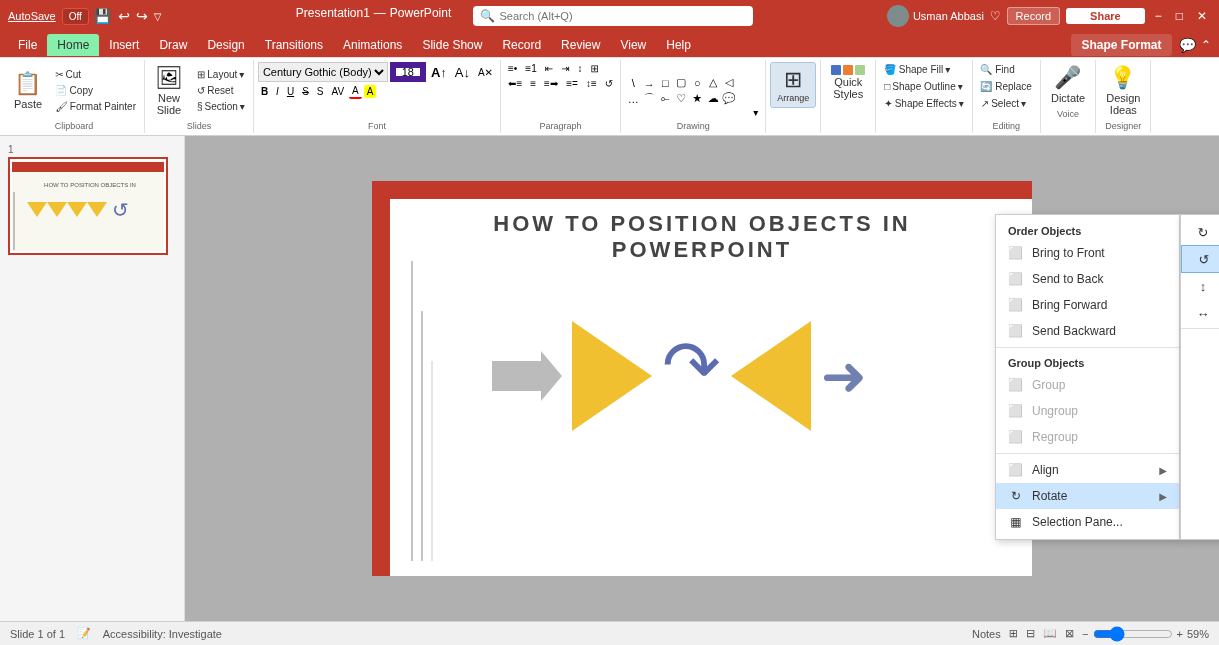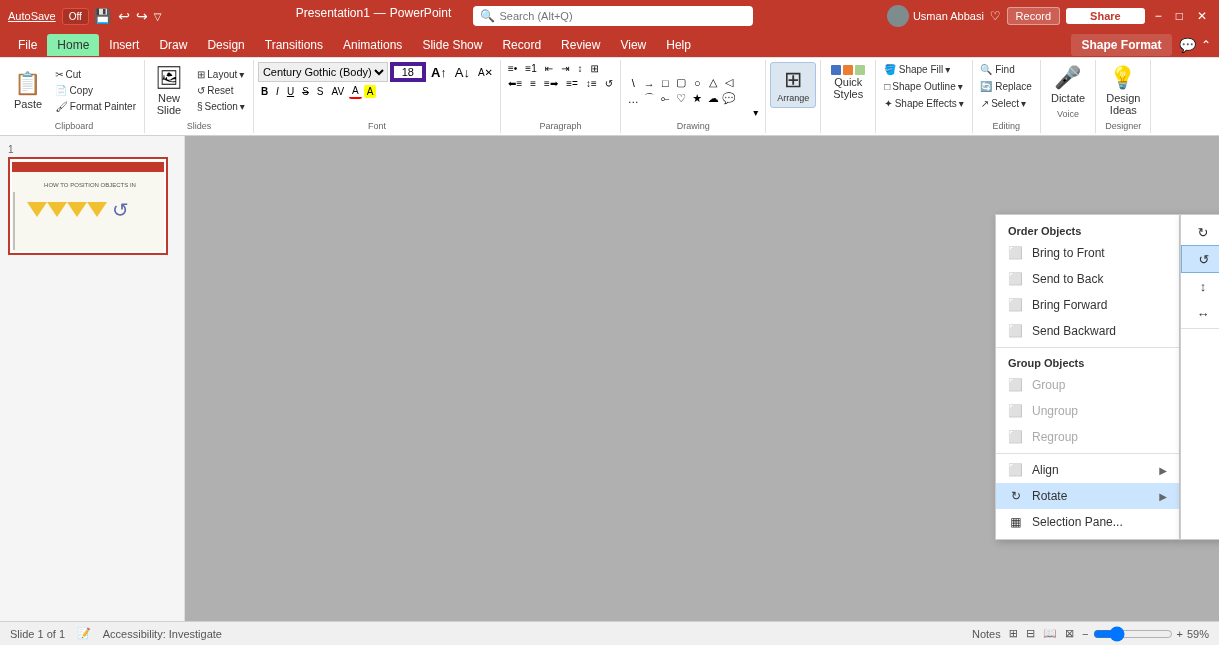--- a/index.html
+++ b/index.html
@@ -30,21 +30,21 @@
     .ribbon-tab.active { background: #86efac; color: #333; }
     .shape-format-tab { color: white; padding: 4px 10px; font-size: 12px; cursor: pointer; }
 
     
     .ribbon {
       background: white; border-bottom: 1px solid #d0d0d0;
       display: flex; align-items: stretch; padding: 2px 4px; min-height: 72px;
     }
     .ribbon-btn-sm { display: flex; align-items: center; gap: 2px; padding: 2px 4px; cursor: pointer; border-radius: 2px; font-size: 10px; color: #333; white-space: nowrap; }
     .font-select { width: 130px; height: 20px; font-size: 11px; border: 1px solid #ccc; }
-    .font-size-input { width: 36px; height: 20px; font-size: 11px; border: 4px solid #4c1d95; text-align: center; }
+    .font-size-input { width: 36px; height: 20px; font-size: 11px; border: 6px solid #4c1d95; text-align: center; }
 
     
     .arrange-btn {
       display: flex; flex-direction: column; align-items: center; justify-content: center;
       padding: 4px 6px; cursor: pointer; border-radius: 3px; background: #dce6f1;
       border: 1px solid #aac4e4; color: #333; min-width: 40px;
     }
 
     
     .main-area { display: flex; height: calc(645px - 32px - 26px - 78px - 24px); }
@@ -373,20 +373,49 @@
           <polygon points="65,55 55,40 75,40" fill="#f0c030"></polygon>
           <polygon points="85,55 75,40 95,40" fill="#f0c030"></polygon>
           <text x="100" y="55" font-size="20" fill="#5b6cb0">↺</text>
           <line x1="2" y1="30" x2="2" y2="88" stroke="#888" stroke-width="1"></line>
         </svg>
       </div>
     </div>
   </div>
 
   <div class="slide-canvas-area">
+    <div class="slide-canvas" style="width:660px;height:395px;position:relative;">
+
+      <div style="position:absolute;top:0;left:0;right:0;height:18px;background:#c0392b;"></div>
+
+      <div style="position:absolute;left:0;top:0;bottom:0;width:18px;background:#c0392b;"></div>
+
+      <div style="position:absolute;top:30px;left:30px;right:30px;text-align:center;font-size:22px;font-weight:bold;letter-spacing:3px;color:#444;">HOW TO POSITION OBJECTS  IN POWERPOINT</div>
+
+      <svg style="position:absolute;left:30px;top:80px;" width="80" height="300">
+        <line x1="10" y1="0" x2="10" y2="300" stroke="#888" stroke-width="1"></line>
+        <line x1="20" y1="50" x2="20" y2="300" stroke="#888" stroke-width="1"></line>
+        <line x1="30" y1="100" x2="30" y2="300" stroke="#ccc" stroke-width="1"></line>
+      </svg>
+
+      <div style="position:absolute;top:140px;left:120px;display:flex;align-items:center;gap:10px;">
+
+        <div style="position:relative;">
+          <div style="width:70px;height:50px;background:#bbb;clip-path:polygon(0 20%,70% 20%,70% 0,100% 50%,70% 100%,70% 80%,0 80%);"></div>
+        </div>
+
+        <div style="width:0;height:0;border-top:55px solid transparent;border-bottom:55px solid transparent;border-left:80px solid #f0c030;"></div>
+
+        <div style="font-size:70px;color:#5b6cb0;line-height:1;margin-top:-20px;">↷</div>
+
+        <div style="width:0;height:0;border-top:55px solid transparent;border-bottom:55px solid transparent;border-right:80px solid #f0c030;"></div>
+
+        <div style="font-size:55px;color:#7080b0;line-height:1;">➜</div>
+      </div>
+    </div>
 
     <div class="dropdown-container">
       <div class="dropdown-menu">
         <div class="menu-section-header">Order Objects</div>
         <div class="menu-item">
           <span class="menu-icon">⬜</span>
           <span class="menu-item-text">Bring to Front</span>
         </div>
         <div class="menu-item">
           <span class="menu-icon">⬜</span>

